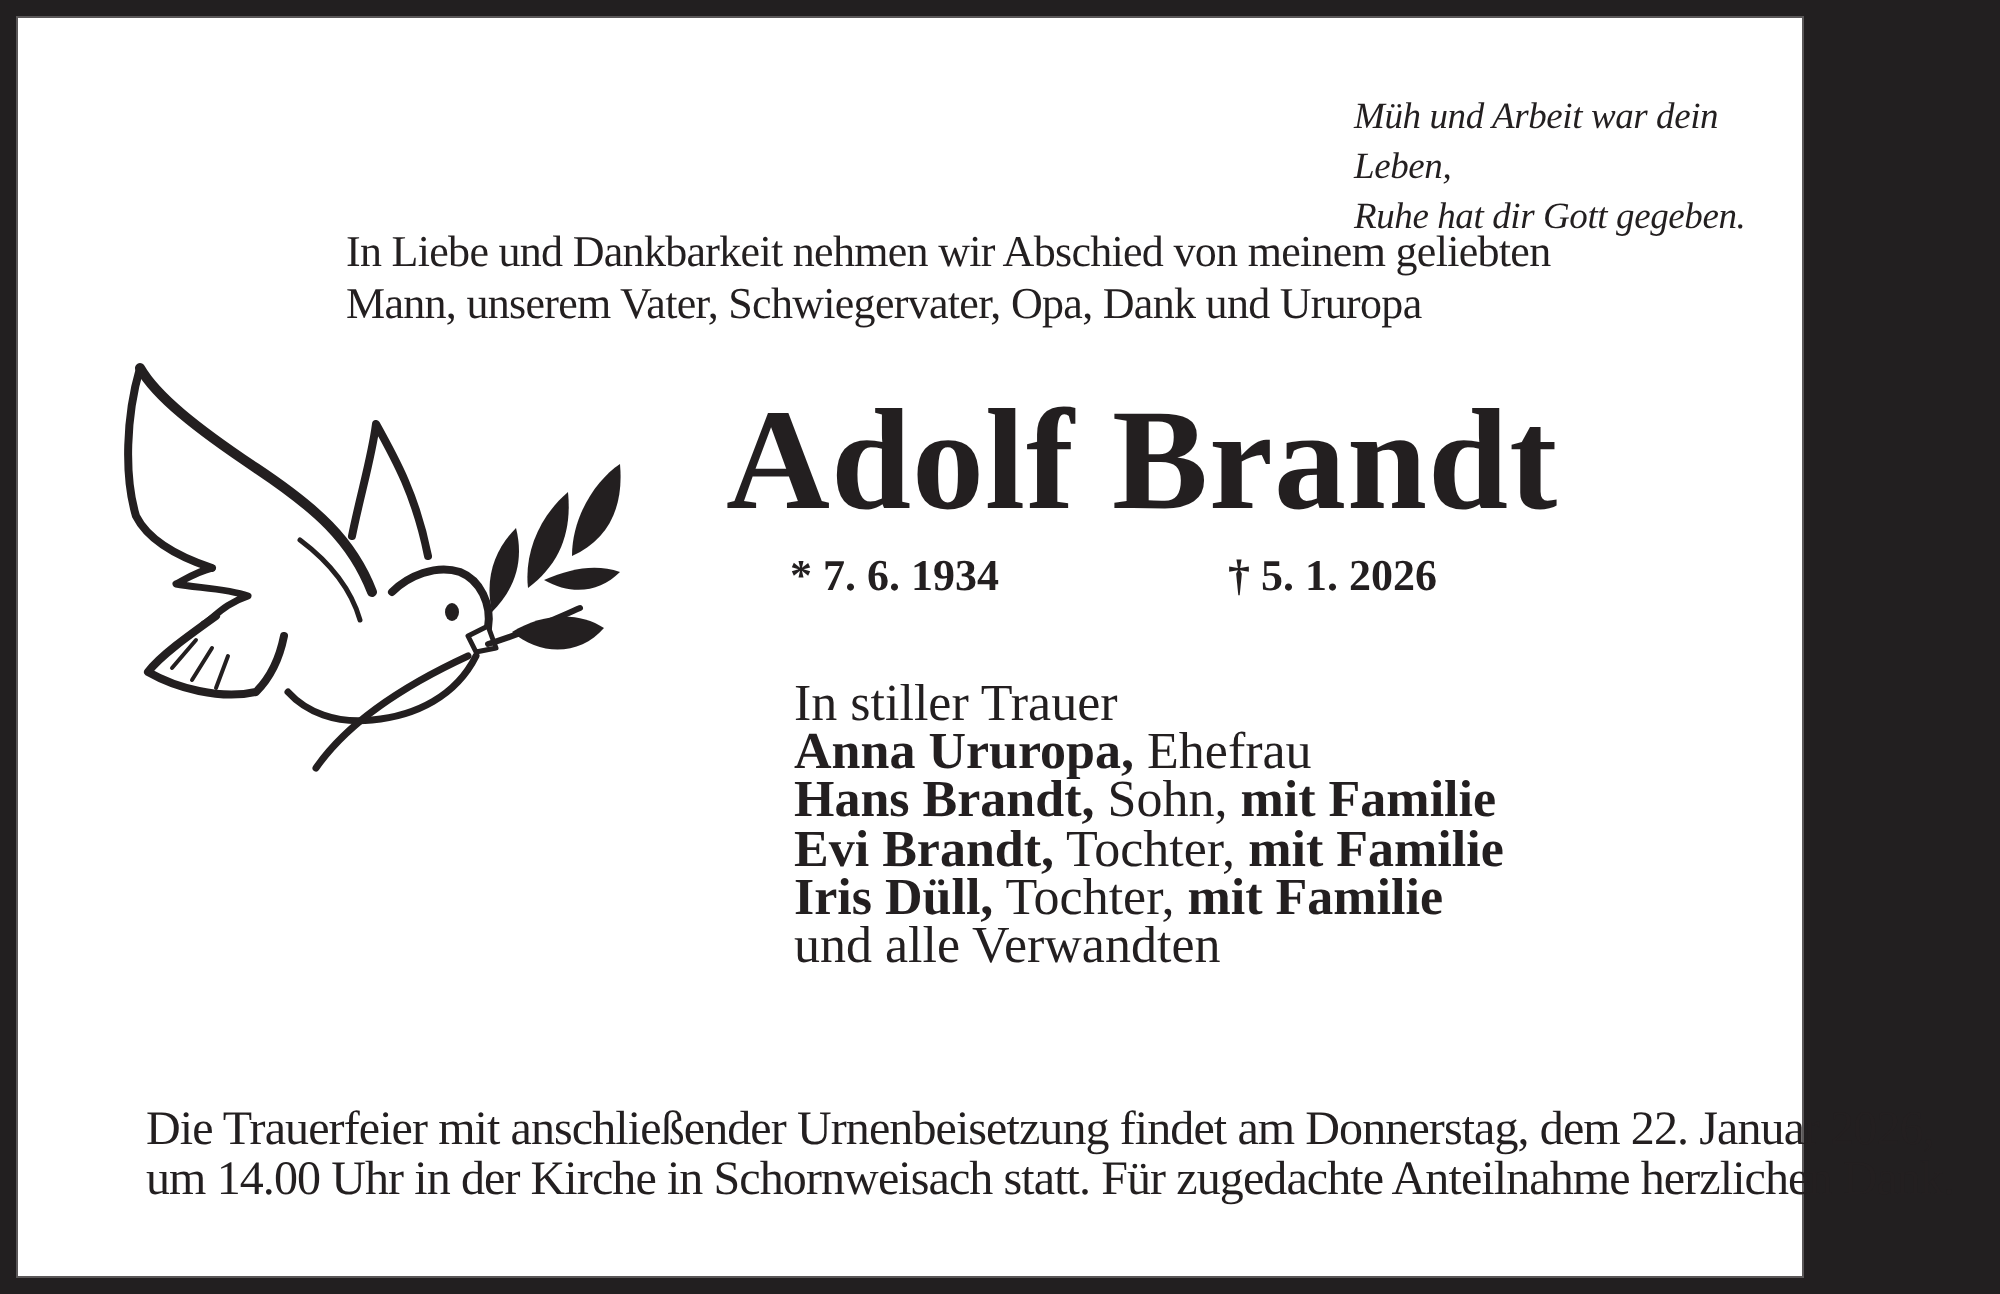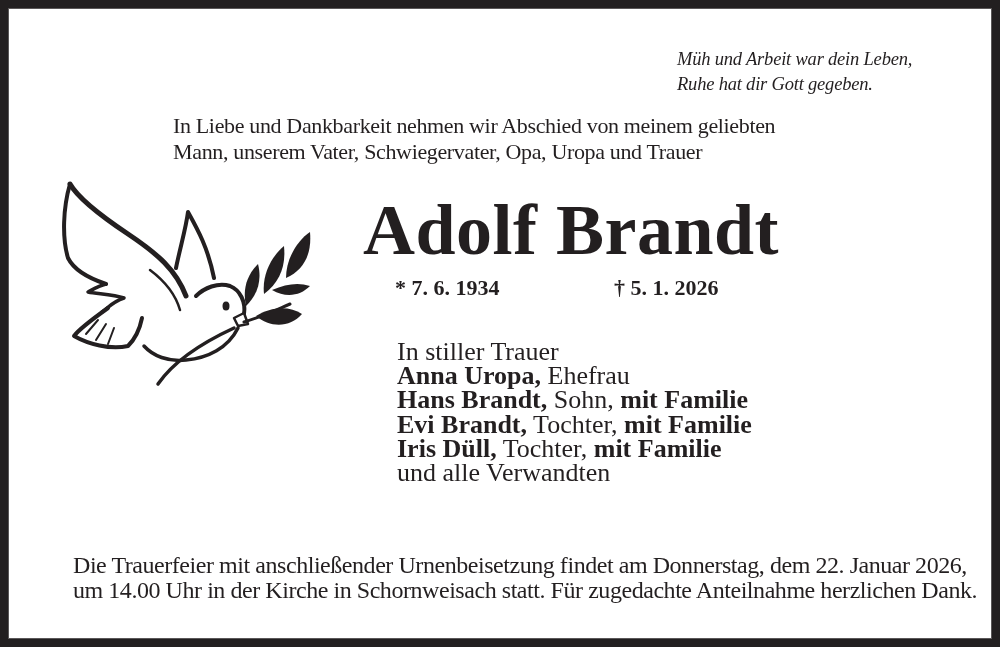--- a/index.html
+++ b/index.html
@@ -7,21 +7,21 @@
     width: 1000px; height: 647px;
     background: #221f20;
     position: relative;
     overflow: hidden;
     font-family: "Liberation Serif", "DejaVu Serif", serif;
     color: #231f20;
   }
   .card {
     position: absolute;
     left: 8px; top: 8px;
-    width: 984px; height: 631px;
+    width: 894px; height: 631px;
     background: #ffffff;
     box-sizing: border-box;
     border: 1px solid #5a5758;
   }
   .verse {
     position: absolute;
     left: 668px; top: 38px;
     font-style: italic;
     font-size: 18.5px;
     line-height: 25px;
@@ -79,21 +79,21 @@
 <div class="card">
 
   <div class="verse">
     <div>Müh und Arbeit war dein Leben,</div>
     <div>Ruhe hat dir Gott gegeben.</div>
   </div>
 </div>
 
 <div class="intro">
   <div>In Liebe und Dankbarkeit nehmen wir Abschied von meinem geliebten</div>
-  <div>Mann, unserem Vater, Schwiegervater, Opa, Uropa und Trauer</div>
+  <div>Mann, unserem Vater, Schwiegervater, Opa, Dank und Ururopa</div>
 </div>
 
 <svg class="dove" viewBox="0 0 260 220" xmlns="http://www.w3.org/2000/svg">
   <g fill="none" stroke="#231f20" stroke-linecap="round" stroke-linejoin="round">
 
     <path d="M12 6 C5 30 4 60 10 80 C16 92 30 100 48 106" stroke-width="4"></path>
     <path d="M12 6 C20 20 40 36 70 56 C100 76 118 92 128 118" stroke-width="5"></path>
     <path d="M48 106 C40 108 34 112 30 114 C40 116 55 116 66 120 C54 124 50 130 44 134" stroke-width="3.5"></path>
 
     <path d="M92 92 C108 104 118 118 122 132" stroke-width="2.5"></path>
@@ -126,21 +126,21 @@
   </g>
 </svg>
 
 <div class="name">Adolf Brandt</div>
 
 <div class="dates birth">* 7. 6. 1934</div>
 <div class="dates death">† 5. 1. 2026</div>
 
 <div class="mourners">
   <div class="line">In stiller Trauer</div>
-  <div class="line"><b>Anna Uropa,</b><span> Ehefrau</span></div>
+  <div class="line"><b>Anna Ururopa,</b><span> Ehefrau</span></div>
   <div class="line"><b>Hans Brandt,</b><span> Sohn, </span><b>mit Familie</b></div>
   <div class="line"><b>Evi Brandt,</b><span> Tochter, </span><b>mit Familie</b></div>
   <div class="line"><b>Iris Düll,</b><span> Tochter, </span><b>mit Familie</b></div>
   <div class="line">und alle Verwandten</div>
 </div>
 
 <div class="footer">
   <div>Die Trauerfeier mit anschließender Urnenbeisetzung findet am Donnerstag, dem 22. Januar 2026,</div>
   <div>um 14.00 Uhr in der Kirche in Schornweisach statt. Für zugedachte Anteilnahme herzlichen Dank.</div>
 </div>

